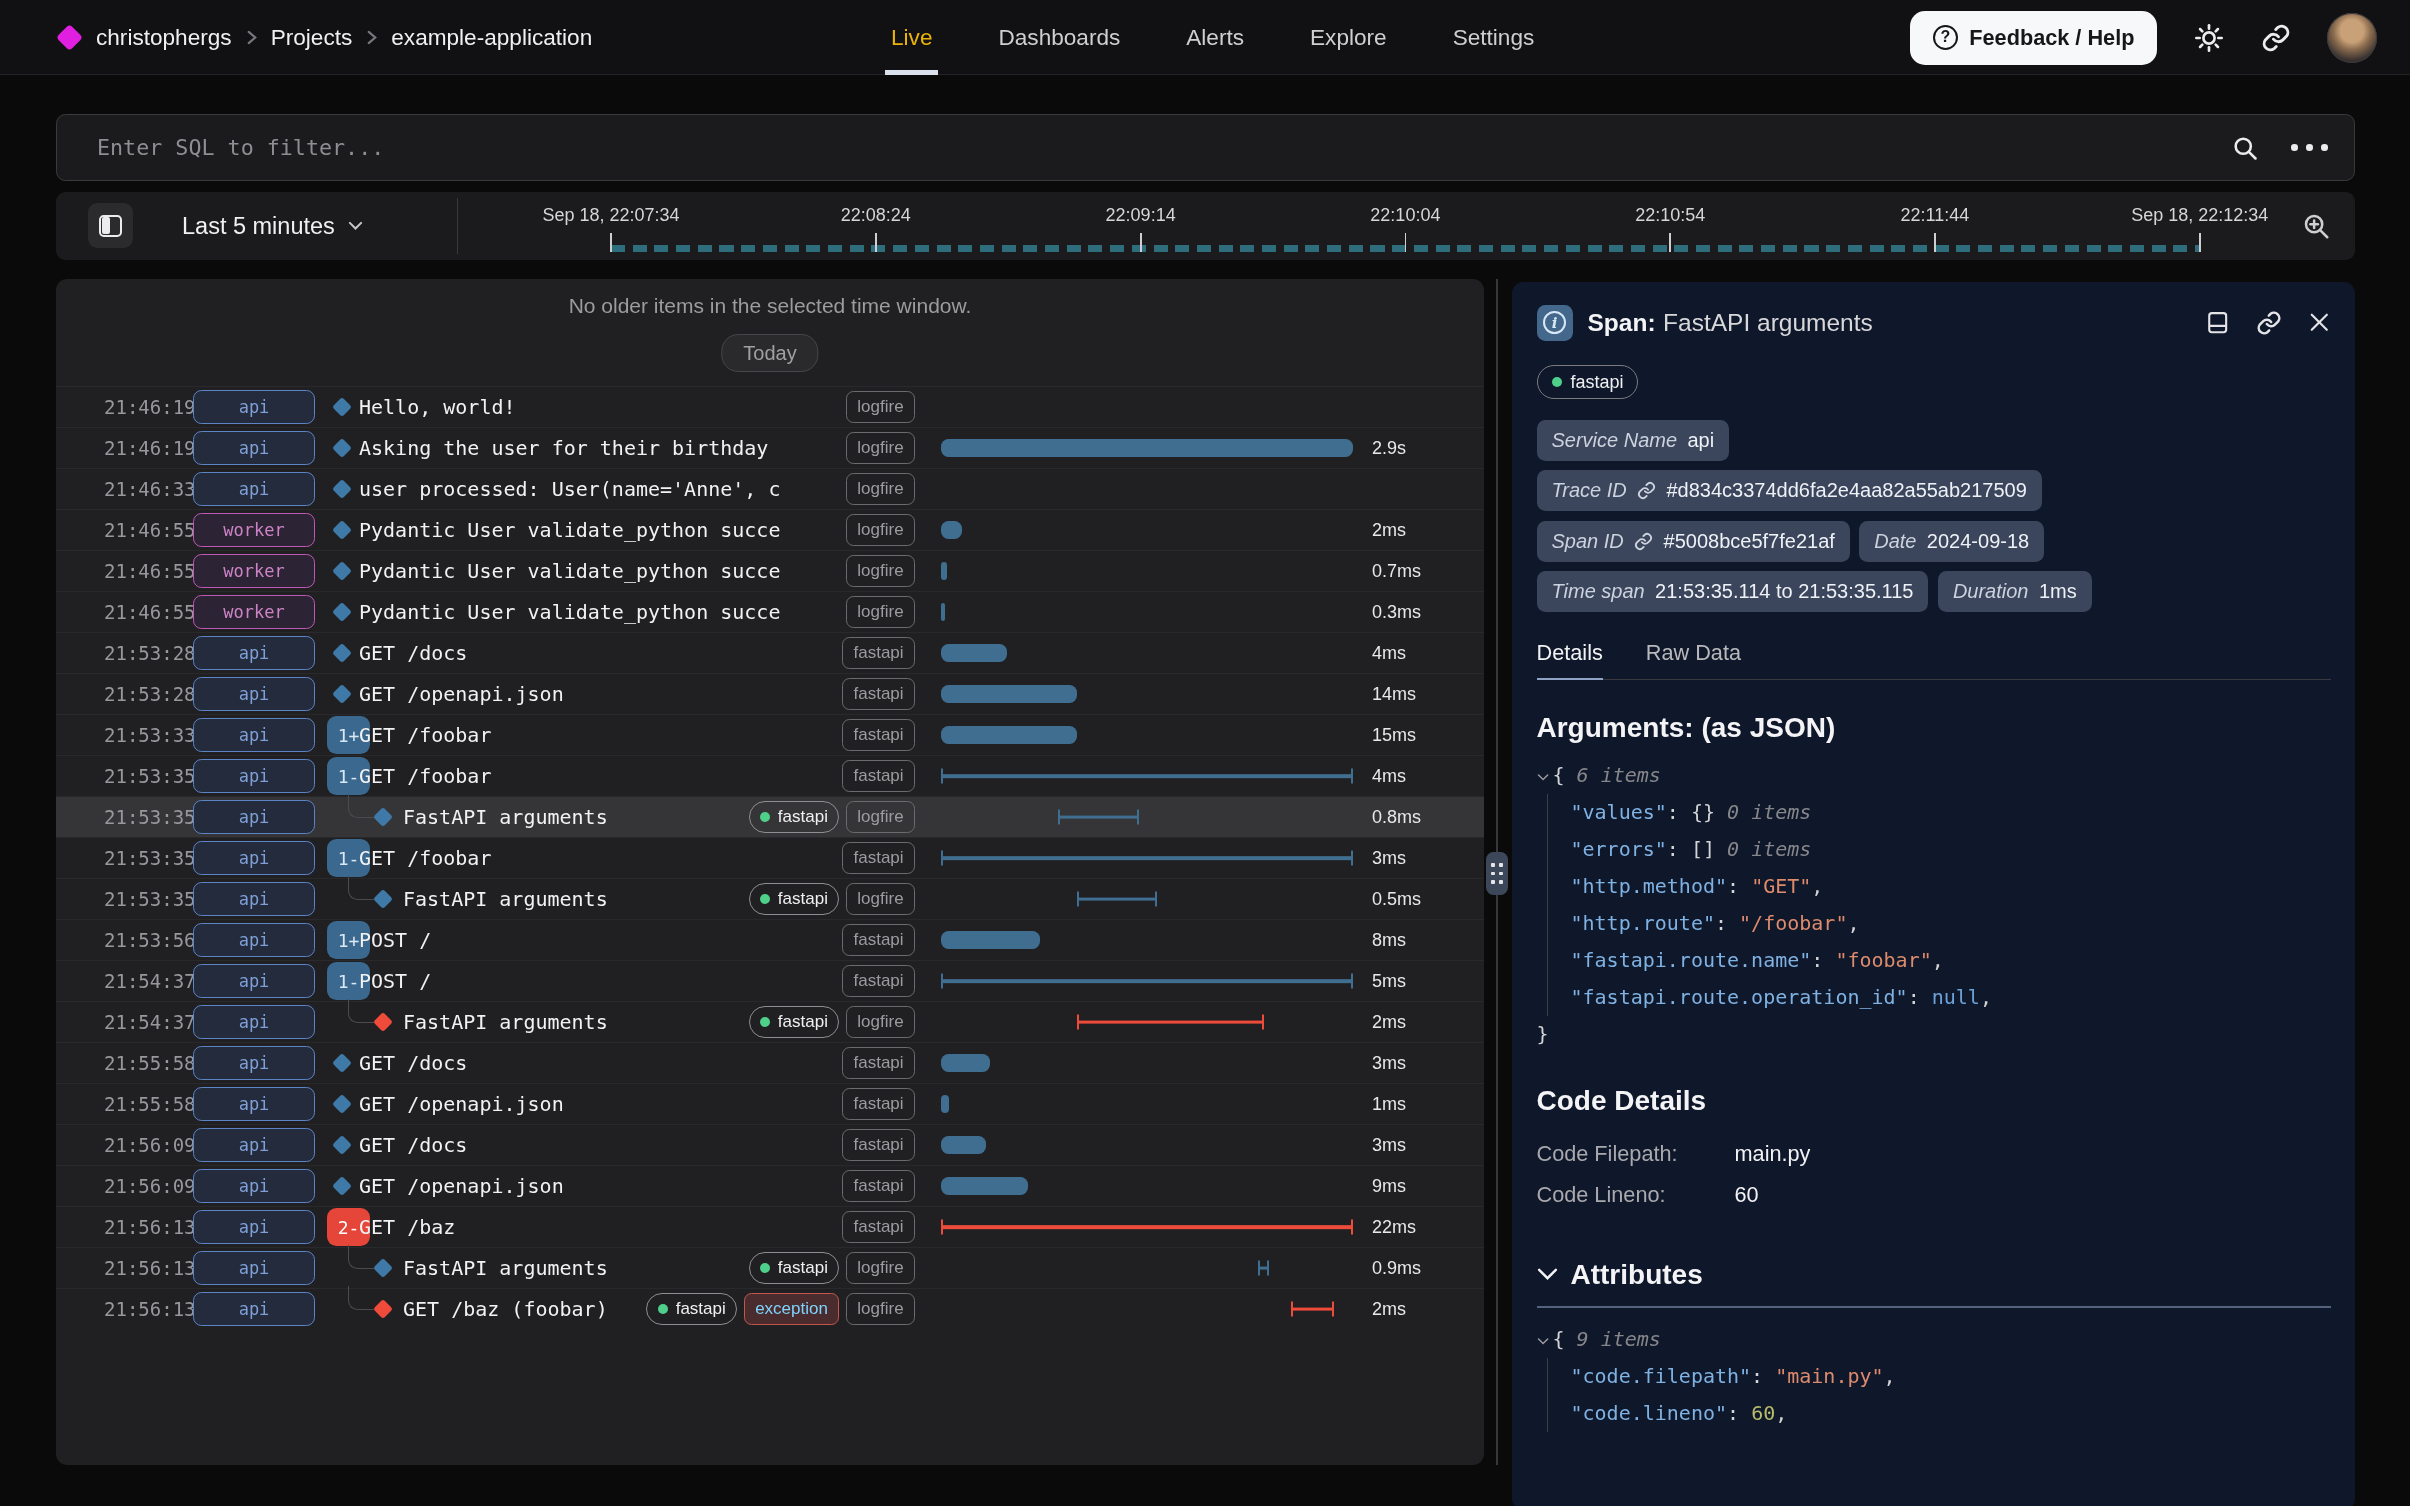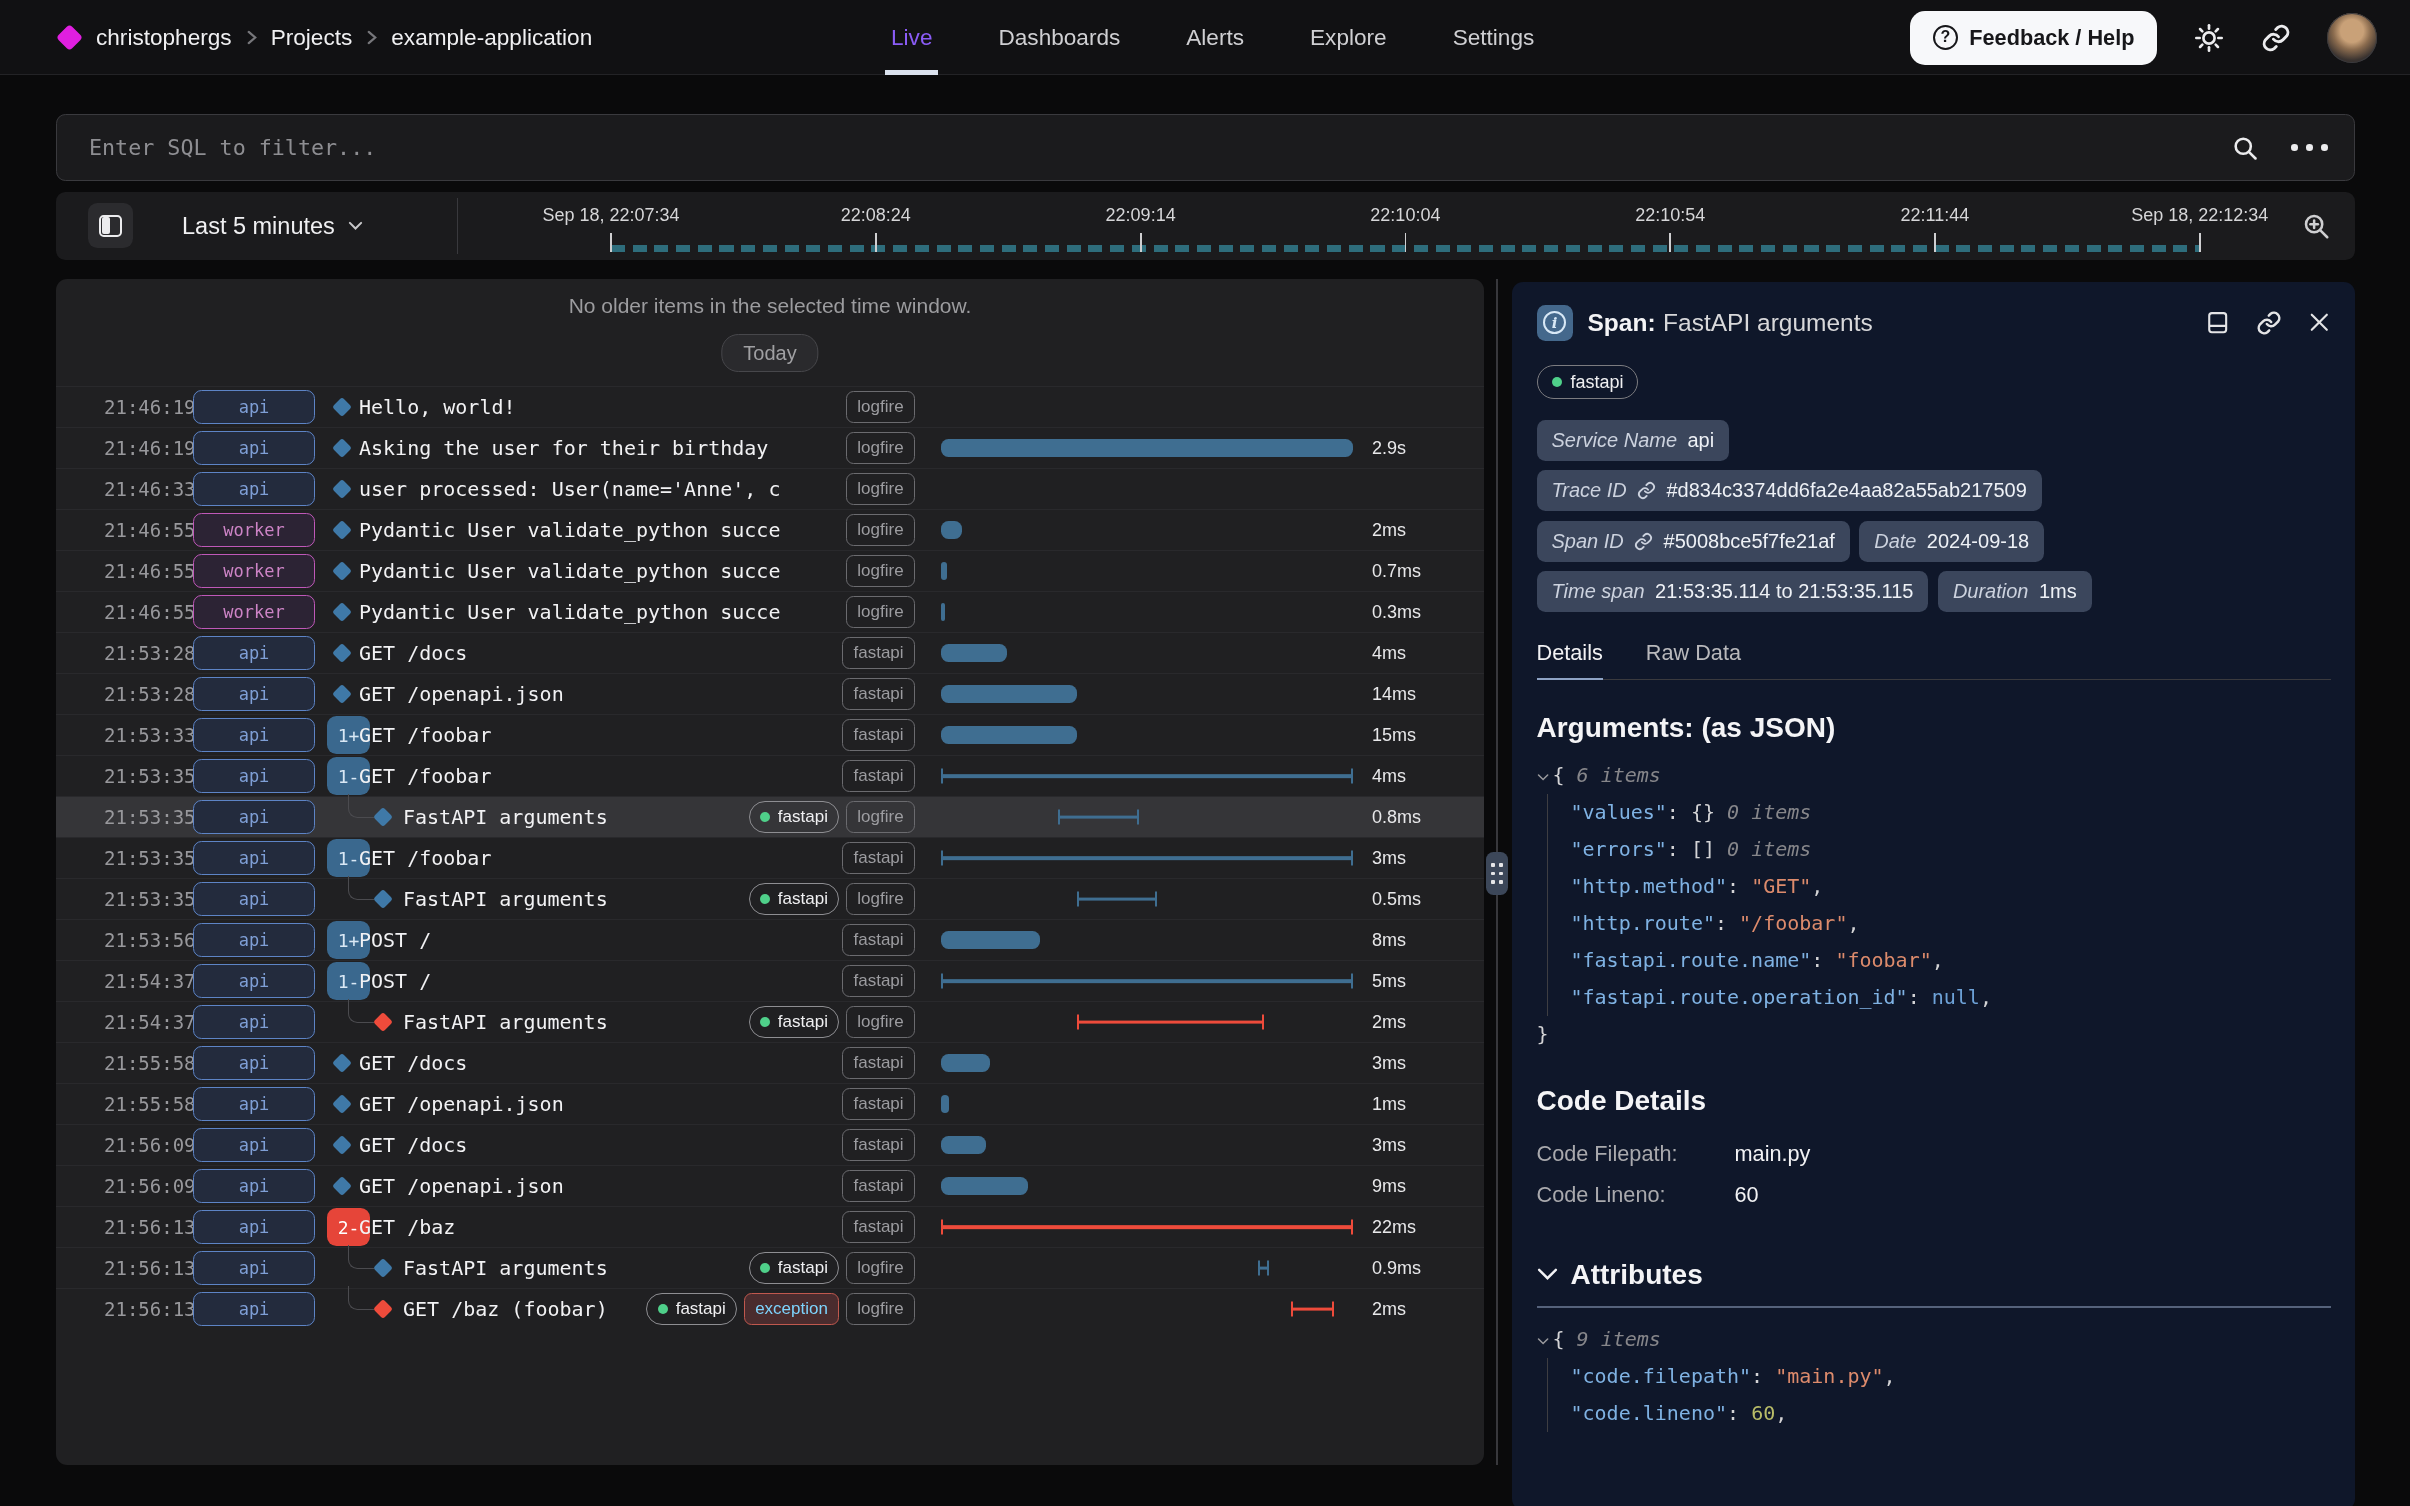--- a/index.html
+++ b/index.html
@@ -7,32 +7,32 @@
   body { background:#0a0a0b; font-family:"Liberation Sans", sans-serif; color:#e8e8ea; }
   .page { position:relative; width:2411px; height:1507px; }
 
   
   .topbar { position:absolute; top:0; left:0; right:0; height:75px; background:#111113; border-bottom:0.9px solid #232326; }
   .logo { position:absolute; left:60px; top:28px; width:19px; height:19px; background:#e01fe0; transform:rotate(45deg); border-radius:3.8px; }
   .crumbs { position:absolute; left:96px; top:0; height:75px; display:flex; align-items:center; gap:13px; font-size:22.6px; color:#f0f0f2; }
   .crumbs .sep { color:#77777b; display:flex; align-items:center; }
   .mainnav { position:absolute; left:891px; top:0; height:75px; display:flex; gap:66px; }
   .mainnav .item { position:relative; display:flex; align-items:center; height:100%; font-size:22.6px; color:#cfcfd2; cursor:pointer; }
-  .mainnav .item.active { color:#8b5cf6; }
+  .mainnav .item.active { color:#eab308; }
   .mainnav .item.active::after { content:""; position:absolute; left:-5.6px; right:-5.6px; bottom:0; height:4.7px; background:#dbe2ee; }
   .top-right { position:absolute; right:34px; top:0; height:75px; display:flex; align-items:center; gap:36px; }
   .feedback { display:flex; align-items:center; gap:11.3px; height:54px; padding:0 22.6px; background:#f7f8fa; border:none; border-radius:15px; font-size:21.7px; font-weight:600; color:#17171a; font-family:"Liberation Sans",sans-serif; cursor:pointer; }
   .qicon { width:25.4px; height:25.4px; border:2.4px solid #17171a; border-radius:50%; display:flex; align-items:center; justify-content:center; font-size:16px; font-weight:700; }
   .qicon::before { content:"?"; }
   .tool-ic { color:#ececee; display:flex; align-items:center; cursor:pointer; }
   .avatar { width:50px; height:50px; border-radius:50%; background:radial-gradient(circle at 50% 36%, #c9a178 0 28%, #8a6b4e 46%, #3a3330 72%, #24211f 100%); box-shadow:inset 0 0 0 0.9px #3a3a3e; cursor:pointer; }
 
   
   .sqlbar { position:absolute; left:56px; top:114px; width:2299px; height:67px; background:#1b1b1d; border:0.9px solid #3a3a3e; border-radius:9.4px; display:flex; align-items:center; cursor:text; }
-  .sql-ph { margin-left:32px; font-family:"DejaVu Sans Mono",monospace; font-size:21.7px; color:#8e8e92; }
+  .sql-ph { margin-left:40px; font-family:"DejaVu Sans Mono",monospace; font-size:21.7px; color:#8e8e92; }
   .sql-icons { margin-left:auto; margin-right:26px; display:flex; align-items:center; gap:32px; color:#ececee; }
   .dots { display:flex; gap:8.5px; }
   .dots span { width:6.6px; height:6.6px; border-radius:50%; background:#ececee; }
 
   
   .timebar { position:absolute; left:56px; top:192px; width:2299px; height:68px; background:#1b1b1d; border-radius:9.4px; }
   .sb-toggle { position:absolute; left:32px; top:11.3px; width:45px; height:45px; background:#2b2b2e; border:none; border-radius:9.4px; cursor:pointer; }
   .sb-ic { position:absolute; left:11.3px; top:11.3px; width:22.6px; height:22.6px; border:2.4px solid #ececee; border-radius:4.7px; }
   .sb-ic::before { content:""; position:absolute; left:0.9px; top:0.9px; bottom:0.9px; width:7.5px; background:#ececee; border-radius:1.9px; }
   .range { position:absolute; left:126px; top:0; height:68px; display:flex; align-items:center; gap:13px; font-size:23.5px; color:#f0f0f2; cursor:pointer; }

